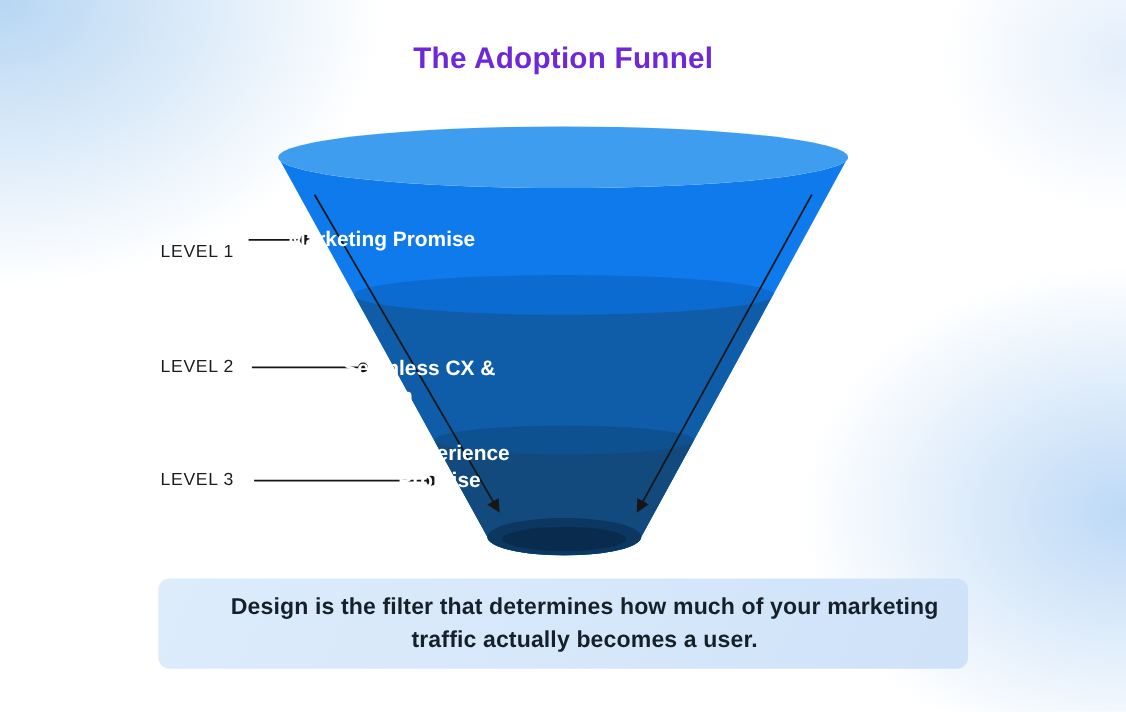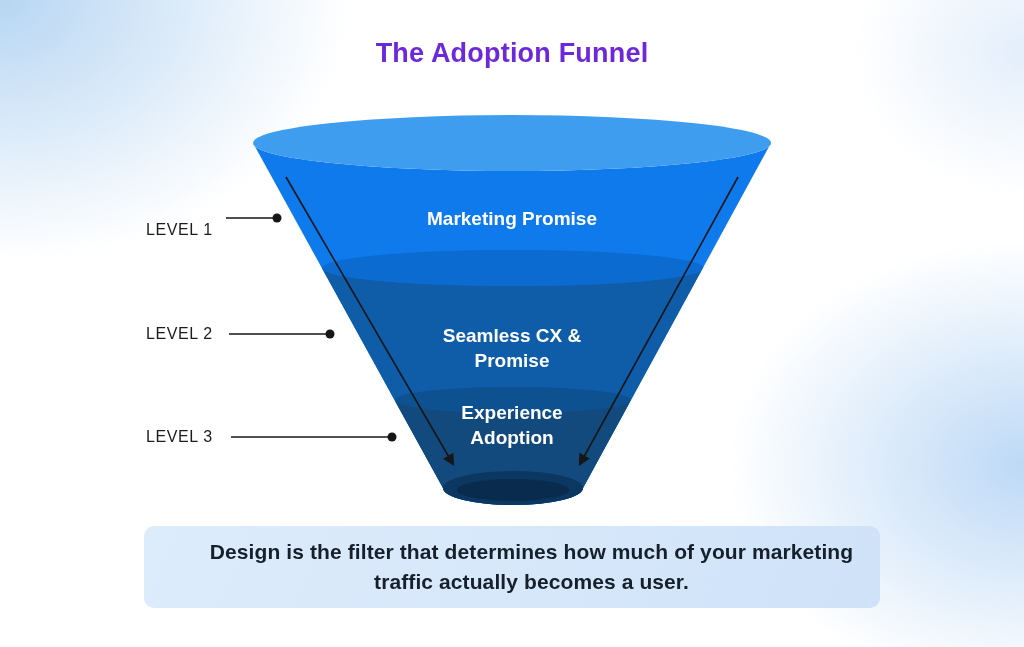--- a/index.html
+++ b/index.html
@@ -11,21 +11,21 @@
       radial-gradient(48% 58% at 100% 72%, #bdd9f6 0%, rgba(255,255,255,0) 60%),
       radial-gradient(30% 40% at 100% 8%, #e3eefb 0%, rgba(255,255,255,0) 55%),
       #ffffff;
   }
   .abs{position:absolute;}
   .page-title{
     left:0;top:38px;width:1024px;text-align:center;
     font-size:27px;font-weight:700;color:#6d28d9;letter-spacing:.2px;
   }
   .funnel-svg{left:0;top:0;width:1024px;height:647px;}
-  .funnel-text{color:#ffffff;font-weight:700;text-align:center;}
+  .funnel-text{color:#ffffff;font-weight:700;text-align:left;}
   .funnel-line{font-size:19px;line-height:25px;display:block;}
   .lvl1-text{left:262px;top:206px;width:500px;}
   .lvl2-text{left:312px;top:323px;width:400px;}
   .lvl3-text{left:362px;top:400px;width:300px;}
   .side-label{
     left:146px;width:110px;height:20px;
     font-size:16px;font-weight:500;color:#1c1c1c;letter-spacing:.6px;
   }
   .side-1{top:209px;margin-top:12px;}
   .side-2{top:325px;}
@@ -86,23 +86,23 @@
 
 <div class="abs side-label side-1">LEVEL 1</div>
 <div class="abs side-label side-2">LEVEL 2</div>
 <div class="abs side-label side-3">LEVEL 3</div>
 
 <div class="abs funnel-text lvl1-text">
   <span class="funnel-line">Marketing Promise</span>
 </div>
 <div class="abs funnel-text lvl2-text">
   <span class="funnel-line">Seamless CX &amp;</span>
-  <span class="funnel-line">Promise</span>
+  <span class="funnel-line">Design</span>
 </div>
 <div class="abs funnel-text lvl3-text">
   <span class="funnel-line">Experience</span>
-  <span class="funnel-line">Adoption</span>
+  <span class="funnel-line">Promise</span>
 </div>
 
 <div class="abs caption-box">
   <div class="caption-line">Design is the filter that determines how much of your marketing</div>
   <div class="caption-line">traffic actually becomes a user.</div>
 </div>
 
 </body></html>

